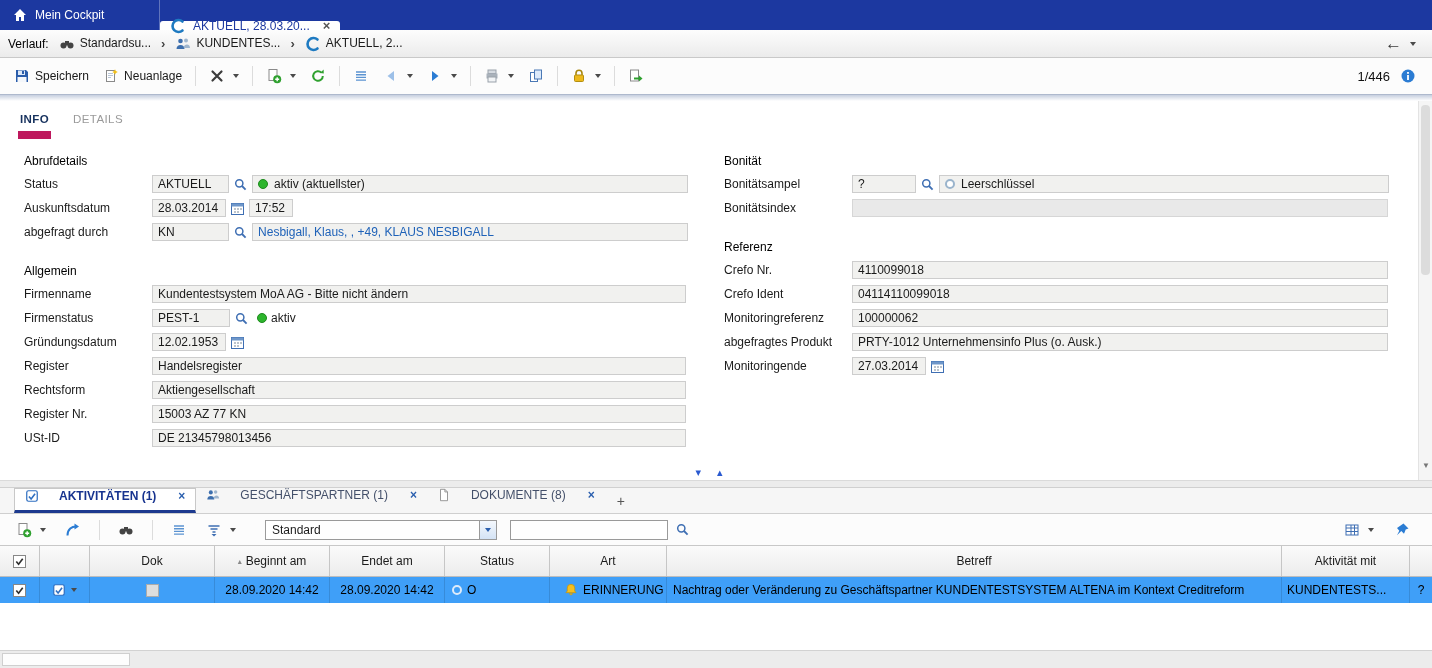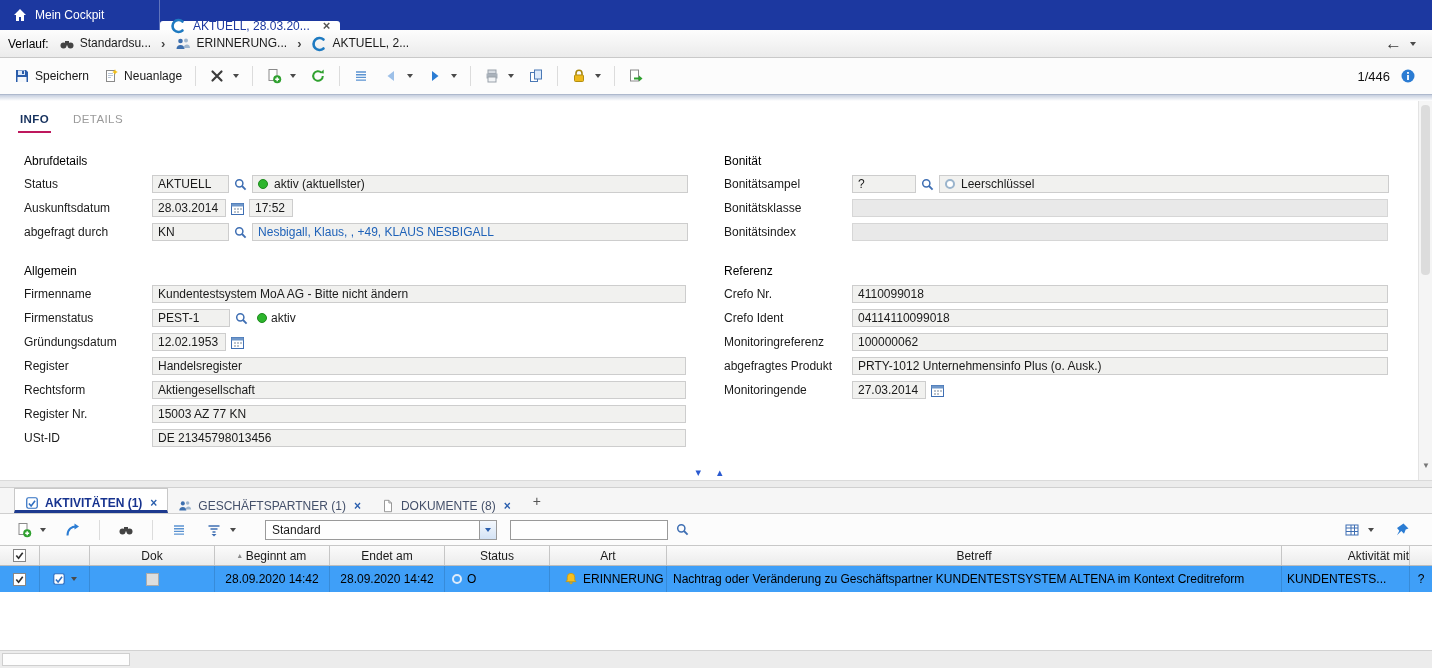--- a/index.html
+++ b/index.html
@@ -34,21 +34,21 @@
   .tbtn{display:flex;align-items:center;gap:5px;padding:4px 6px;border-radius:2px;cursor:pointer}
   .tsep{width:1px;height:20px;background:#dcdcdc;margin:0 5px}
   .toolbar-right{margin-left:auto;display:flex;align-items:center;gap:10px;padding-right:8px}
   .counter{font-size:13px;color:#111}
   .toolbar-shadow{height:7px;background:linear-gradient(#c6cfdf,#ffffff);border-top:1px solid #aeb9cd}
 
   
   .formarea{position:relative;height:379px;background:#fff}
   .ftabs{position:absolute;left:18px;top:7px;display:flex;gap:20px}
   .ftab{font-size:11.5px;letter-spacing:.4px;padding:5px 2px 6px;color:#9a9a9a;cursor:pointer}
-  .ftab.active{color:#17325e;font-weight:bold;border-bottom:2px solid #be185d}
+  .ftab.active{color:#17325e;font-weight:bold;border-bottom:8px solid #be185d}
   .fcol-left{position:absolute;left:24px;top:49px;width:664px}
   .fcol-right{position:absolute;left:724px;top:49px;width:666px}
   .fsection{height:22px;display:flex;align-items:center;color:#000}
   .frow{height:24px;display:flex;align-items:center;gap:4px}
   .fgap{height:16px}
   .flabel{width:124px;flex:none;color:#1a1a1a;white-space:nowrap}
   .fld{background:#f1f1ef;border:1px solid #cdcdcd;height:18px;display:flex;align-items:center;gap:6px;padding:0 5px;white-space:nowrap;overflow:hidden;cursor:text}
   .fld.disabled{background:#e9e9e9;border-color:#d6d6d6}
   .w-code{width:78px}.w-code-r{width:64px}.w-date{width:74px}.w-time{width:44px}
   .w-long-l{width:442px}.w-full-l{width:534px}.w-long-r{width:450px}.w-full-r{width:536px}
@@ -58,35 +58,35 @@
   .collapse{position:absolute;left:0;right:14px;bottom:1px;display:flex;justify-content:center;gap:16px;color:#2a5ad0;font-size:11px}
   .collapse span{cursor:pointer}
   .vsb{position:absolute;right:0;top:0;bottom:0;width:14px;background:#f5f5f5;border-left:1px solid #e3e3e3}
   .vsb-thumb{position:absolute;left:2px;top:4px;width:9px;height:170px;background:#dcdcdc;border-radius:4px;cursor:pointer}
   .vsb-btn{position:absolute;left:0;bottom:8px;width:14px;height:14px;display:flex;align-items:center;justify-content:center;color:#777;font-size:8px;cursor:pointer}
 
   .splitter{height:8px;background:#ececec;border-top:1px solid #dadada;border-bottom:1px solid #d0d0d0}
 
   
   .btabs{height:26px;background:#f6f6f6;display:flex;align-items:stretch;padding-left:14px;border-bottom:1px solid #cfcfcf}
-  .btab{display:flex;align-items:flex-end;gap:6px;padding:0 10px;color:#44506a;cursor:pointer}
+  .btab{display:flex;align-items:flex-start;gap:20px;padding:0 10px;color:#44506a;cursor:pointer}
   .btab.active{background:#fff;border:1px solid #c8c8c8;border-bottom:3px solid #1d3a8f;color:#17338f;font-weight:bold}
   .btab-close{color:#2b5fae;font-weight:bold;font-size:12px;margin-left:2px;cursor:pointer}
   .btab-add{display:flex;align-items:center;padding:0 12px;color:#555;font-size:14px;cursor:pointer}
 
   
   .btoolbar{height:31px;display:flex;align-items:center;gap:7px;padding:0 10px;background:#fcfcfc}
   .combo{width:232px;height:20px;border:1px solid #9a9a9a;background:#fff;display:flex;align-items:center;margin-left:16px;cursor:pointer}
   .combo-text{flex:1;padding:0 6px;overflow:hidden;white-space:nowrap}
   .combo-btn{width:17px;height:100%;border-left:1px solid #9a9a9a;background:linear-gradient(#f4f8fd,#d4e3f5);display:flex;align-items:center;justify-content:center}
   .search{width:158px;height:20px;border:1px solid #9a9a9a;padding:0 6px;font:12px "Liberation Sans",sans-serif;margin-left:6px}
   .btb-right{margin-left:auto;display:flex;align-items:center;gap:14px;padding-right:12px}
 
   
-  .thead{height:21px;display:flex;background:linear-gradient(#fbfbfb,#ececec);border-top:1px solid #c8c8c8;border-bottom:1px solid #bdbdbd}
+  .thead{height:32px;display:flex;background:linear-gradient(#fbfbfb,#ececec);border-top:1px solid #c8c8c8;border-bottom:1px solid #bdbdbd}
   .th{display:flex;align-items:center;justify-content:center;gap:4px;border-right:1px solid #c6c6c6;color:#1a1a1a;cursor:pointer;overflow:hidden;white-space:nowrap}
   .sort{color:#8a8a8a;font-size:8px}
   .trow{height:26px;display:flex;background:#3f9ff8;color:#000;cursor:pointer}
   .td{display:flex;align-items:center;gap:5px;border-right:1px solid rgba(0,0,0,.12);overflow:hidden;white-space:nowrap}
   .c1{width:40px;justify-content:center}
   .c2{width:50px;justify-content:center}
   .c3{width:125px;justify-content:center}
   .c4{width:115px;justify-content:center}
   .c5{width:115px;justify-content:center}
   .c6{width:105px;padding-left:7px}
@@ -143,21 +143,21 @@
     <span class="crumb-sep">›</span>
     <span class="crumb-item">
       <span class="ic">
           <svg viewBox="0 0 16 16">
             <circle cx="5.5" cy="5" r="2.3" fill="#3d6fae"></circle>
             <path d="M1.5 13c0-2.7 1.8-4 4-4s4 1.3 4 4z" fill="#3d6fae"></path>
             <circle cx="11" cy="4.5" r="2" fill="#9fb6ce"></circle>
             <path d="M8.7 12c.3-2.4 1.6-3.4 3.3-3.4 1.6 0 2.8 1 3 3.4z" fill="#9fb6ce"></path>
           </svg>
         </span>
-      <span>ERINNERUNG...</span>
+      <span>KUNDENTES...</span>
     </span>
     <span class="crumb-sep">›</span>
     <span class="crumb-item">
       <span class="ic">
           <svg viewBox="0 0 16 16">
             <path d="M12.5 3.5A6 6 0 1 0 12.5 12.5" fill="none" stroke="#1e7ac1" stroke-width="2.6" stroke-linecap="round"></path>
           </svg>
         </span>
       <span>AKTUELL, 2...</span>
     </span>
@@ -418,26 +418,20 @@
           </div>
         <span class="ic ic15">
             <svg viewBox="0 0 15 15">
               <circle cx="6.3" cy="6.3" r="3.6" fill="none" stroke="#3f6fb3" stroke-width="1.5"></circle>
               <path d="M9 9l3.6 3.6" stroke="#3f6fb3" stroke-width="1.8"></path>
             </svg>
           </span>
         <div class="fld w-long-r">
             <span class="ringic"></span>
             <span>Leerschlüssel</span>
-          </div>
-      </div>
-      <div class="frow">
-        <span class="flabel">Bonitätsklasse</span>
-        <div class="fld w-full-r disabled">
-            <span></span>
           </div>
       </div>
       <div class="frow">
         <span class="flabel">Bonitätsindex</span>
         <div class="fld w-full-r disabled">
             <span></span>
           </div>
       </div>
       <div class="fgap"></div>
       <div class="fsection">Referenz</div>
@@ -627,21 +621,21 @@
       </div>
     <div class="th c6" style="justify-content:center;padding-left:0">
         <span>Status</span>
       </div>
     <div class="th c7" style="justify-content:center;padding-left:0">
         <span>Art</span>
       </div>
     <div class="th c8" style="justify-content:center;padding-left:0">
         <span>Betreff</span>
       </div>
-    <div class="th c9" style="justify-content:flex-end;padding-left:0">
+    <div class="th c9" style="justify-content:center;padding-left:0">
         <span>Aktivität mit</span>
       </div>
     <div class="th c10"></div>
   </div>
 
   <div class="trow">
     <div class="td c1">
       <span class="cb">
           <svg viewBox="0 0 12 12">
             <path d="M2.5 6l2.5 3 4.5-6" fill="none" stroke="#2f2f2f" stroke-width="1.8"></path>

